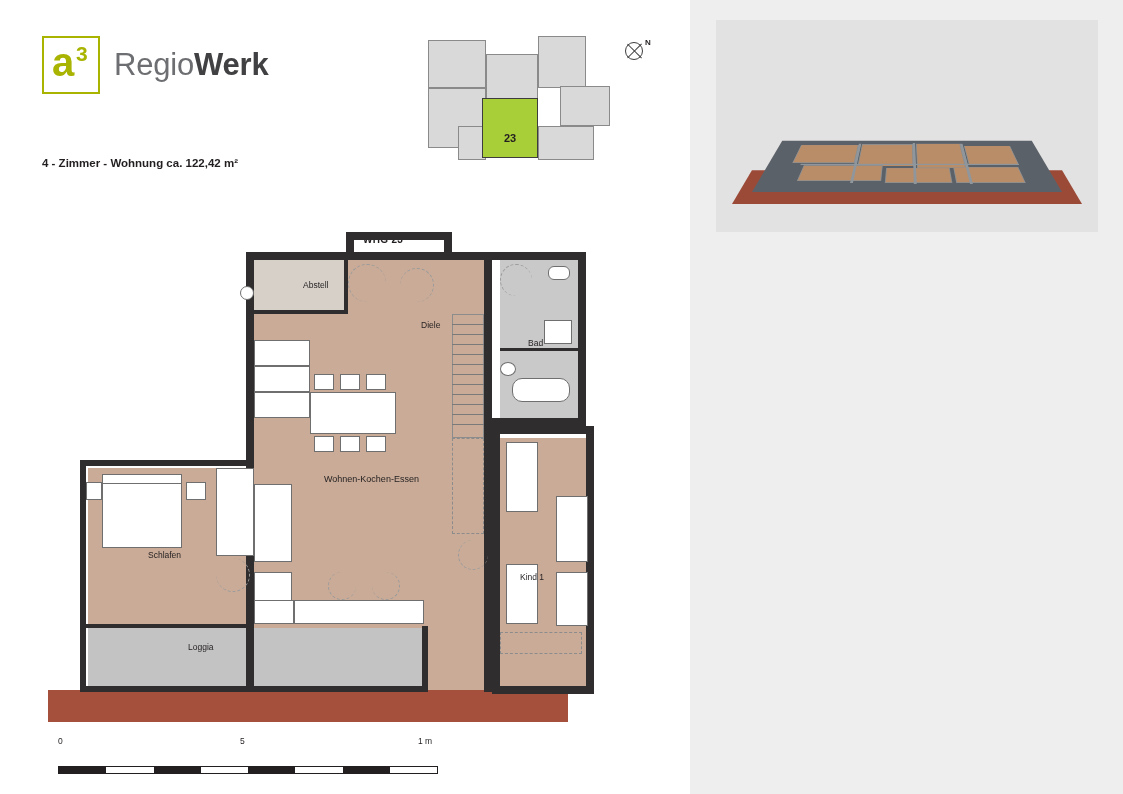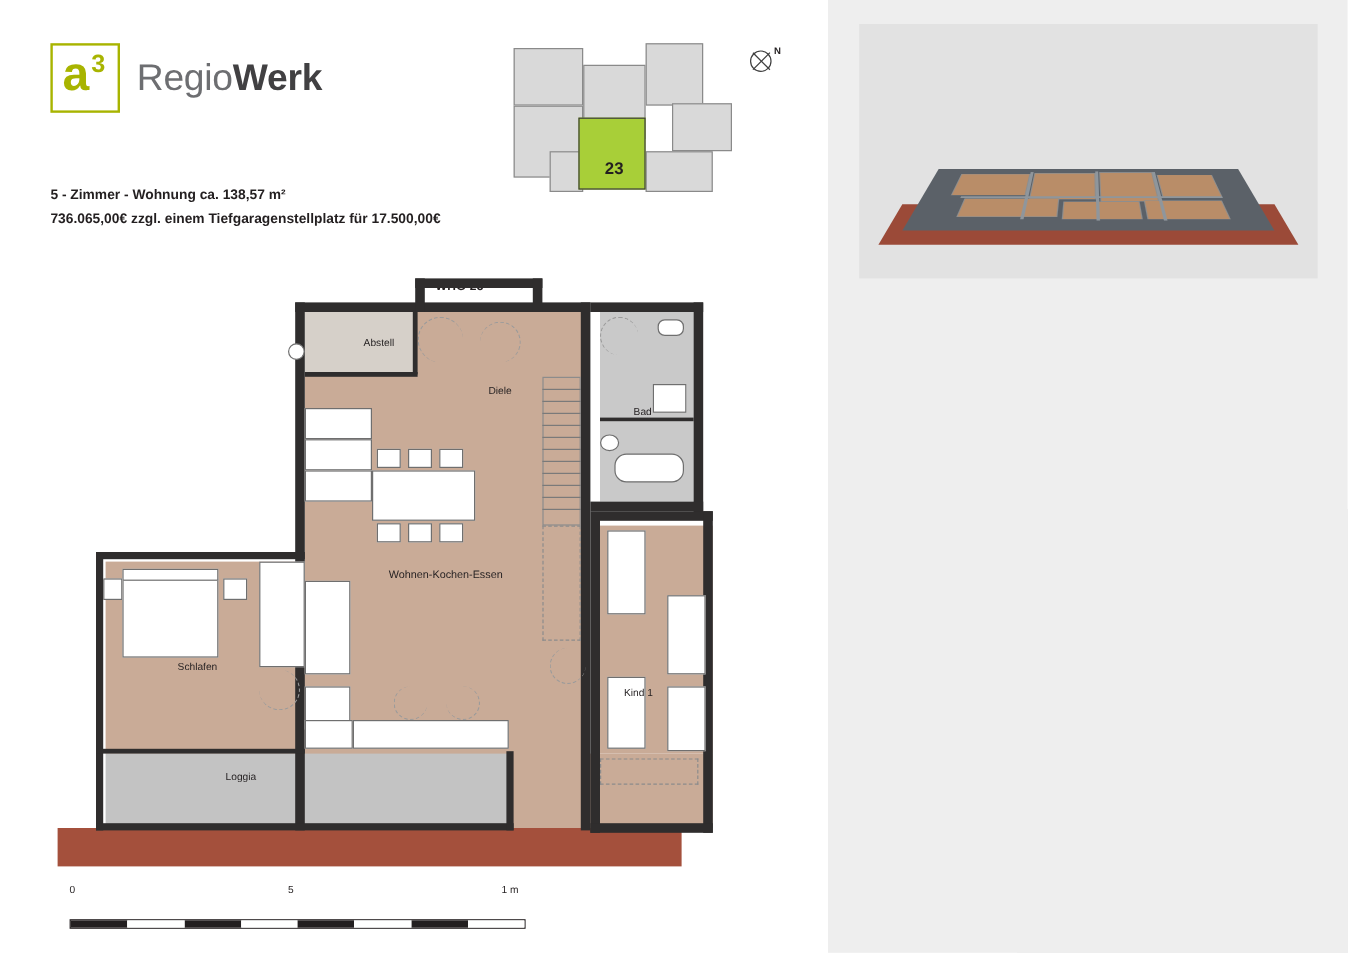--- a/index.html
+++ b/index.html
@@ -100,21 +100,21 @@
     box-sizing: border-box;
   }
   .kp-highlight {
     position: absolute;
     background: #a8cf38;
     border: 1.6px solid #3d3d3d;
     box-sizing: border-box;
   }
   .kp-label {
     position: absolute;
-    font-size: 14px;
+    font-size: 11px;
     font-weight: bold;
     color: #231f20;
   }
   .compass {
     position: absolute;
     right: 8px; top: 20px;
     width: 22px; height: 22px;
   }
   .compass .circ {
     position: absolute;
@@ -272,22 +272,21 @@
   <div class="left">
 
     <div class="logo">
       <div class="logo-mark">
         <span class="a">a</span>
         <span class="sup">3</span>
       </div>
       <div class="logo-text"><span>Regio</span><b>Werk</b></div>
     </div>
 
-    <div class="subtitle">5 - Zimmer - Wohnung ca. 138,57 m²</div>
-    <div class="price">736.065,00€ zzgl. einem Tiefgaragenstellplatz für 17.500,00€</div>
+    <div class="subtitle">4 - Zimmer - Wohnung ca. 122,42 m²</div>
 
     <div class="keyplan">
       <div class="kp-shape" style="left:8px; top:18px; width:58px; height:48px;"></div>
       <div class="kp-shape" style="left:8px; top:66px; width:58px; height:60px;"></div>
       <div class="kp-shape" style="left:66px; top:32px; width:52px; height:62px;"></div>
       <div class="kp-shape" style="left:118px; top:14px; width:48px; height:52px;"></div>
       <div class="kp-shape" style="left:140px; top:64px; width:50px; height:40px;"></div>
       <div class="kp-shape" style="left:118px; top:104px; width:56px; height:34px;"></div>
       <div class="kp-shape" style="left:38px; top:104px; width:28px; height:34px;"></div>
       <div class="kp-highlight" style="left:62px; top:76px; width:56px; height:60px;"></div>
@@ -387,21 +386,21 @@
       <div class="door-arc" style="left:300px; top:36px; width:38px; height:38px; border-width:1px 0 0 1px;"></div>
       <div class="door-arc" style="left:352px; top:40px; width:34px; height:34px; border-width:1px 1px 0 0;"></div>
       <div class="door-arc" style="left:452px; top:36px; width:32px; height:32px; border-width:1px 0 0 1px;"></div>
       <div class="door-arc" style="left:410px; top:312px; width:30px; height:30px; border-width:0 0 1px 1px;"></div>
       <div class="door-arc" style="left:168px; top:330px; width:34px; height:34px; border-width:0 1px 1px 0;"></div>
       <div class="door-arc" style="left:280px; top:344px; width:28px; height:28px; border-width:0 0 1px 1px;"></div>
       <div class="door-arc" style="left:324px; top:344px; width:28px; height:28px; border-width:0 1px 1px 0;"></div>
       <div class="furn-l" style="left:452px; top:404px; width:82px; height:22px; border-style:dashed;"></div>
 
       <div class="rm-label" style="left:232px; top:52px;margin-left:23px;">Abstell</div>
-      <div class="rm-label" style="left:342px; top:92px;padding-left:17px;">Diele</div>
+      <div class="rm-label" style="left:356px; top:92px;padding-left:17px;">Diele</div>
       <div class="rm-label" style="left:480px; top:110px;">Bad</div>
       <div class="rm-label big" style="left:276px; top:246px;">Wohnen-Kochen-Essen</div>
       <div class="rm-label" style="left:100px; top:322px;">Schlafen</div>
       <div class="rm-label" style="left:472px; top:298px;margin-top:46px;">Kind 1</div>
       <div class="rm-label" style="left:140px; top:414px;">Loggia</div>
     </div>
 
     <div class="scale">
       <div class="scale-ticks">
         <span style="left:0px;">0</span>

